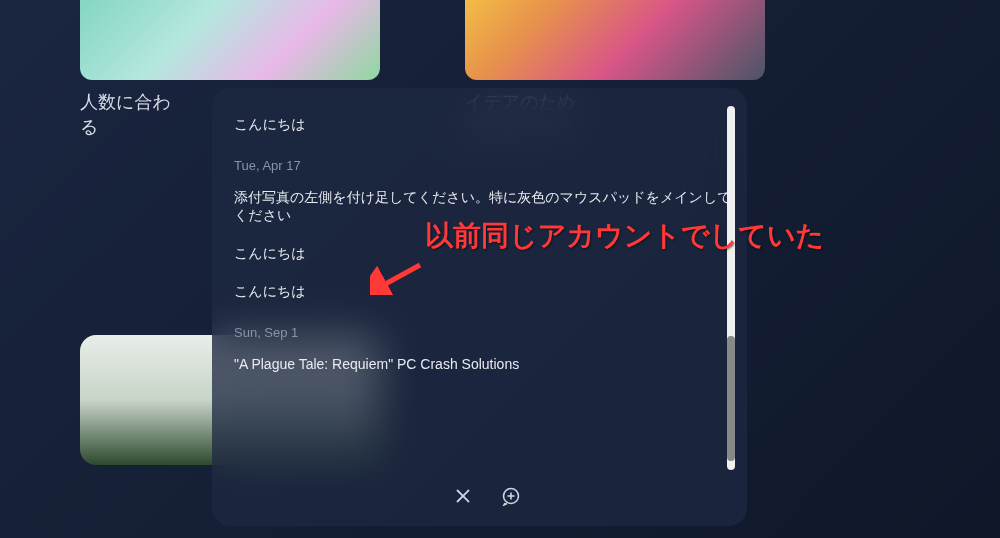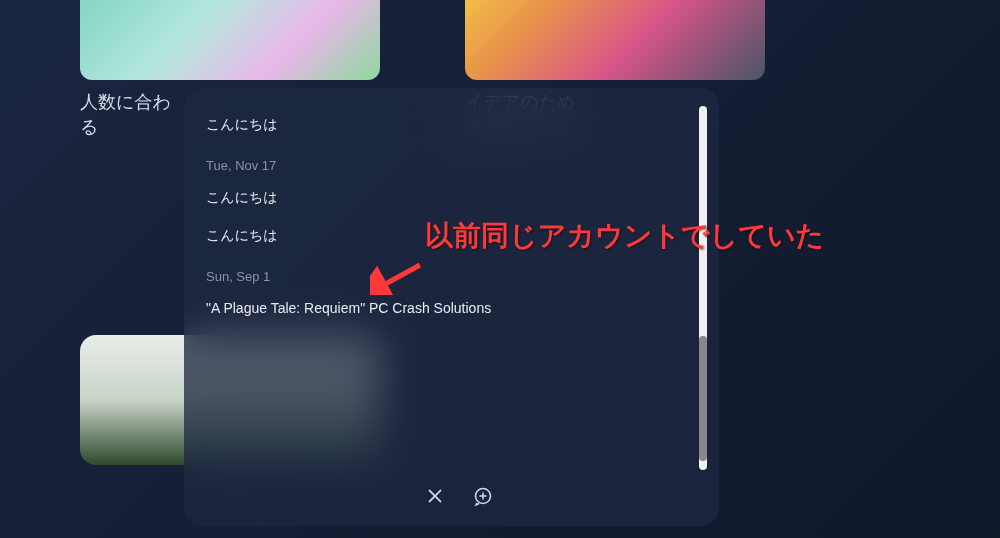--- a/index.html
+++ b/index.html
@@ -78,21 +78,21 @@
       line-height: 1.5;
       text-shadow: 1px 1px 2px rgba(0,0,0,0.5);
     }
     .annotation-arrow {
       position: absolute;
       left: -55px;
       top: 45px;
     }
     .panel {
       position: absolute;
-      left: 184px;
+      left: 212px;
       top: 88px;
       width: 535px;
       height: 438px;
       background: rgba(30, 40, 65, 0.75);
       backdrop-filter: blur(20px);
       border-radius: 18px;
       padding: 18px 8px 12px 22px;
       display: flex;
       flex-direction: column;
     }
@@ -160,21 +160,22 @@
   </div>
   <div class="card card3">
     <div class="card-thumb"></div>
 
   </div>
 </div>
 
 <div class="panel">
   <div class="panel-content">
     <div class="history-item">こんにちは</div>
-    <div class="date-header">Tue, Nov 17</div>
+    <div class="date-header">Tue, Apr 17</div>
+    <div class="history-item">添付写真の左側を付け足してください。特に灰色のマウスパッドをメインしてください</div>
     <div class="history-item">こんにちは</div>
     <div class="history-item">こんにちは</div>
     <div class="date-header">Sun, Sep 1</div>
     <div class="history-item">"A Plague Tale: Requiem" PC Crash Solutions</div>
     <div class="scrollbar">
       <div class="scrollbar-thumb"></div>
     </div>
   </div>
   <div class="panel-footer">
     <div class="footer-btn">

